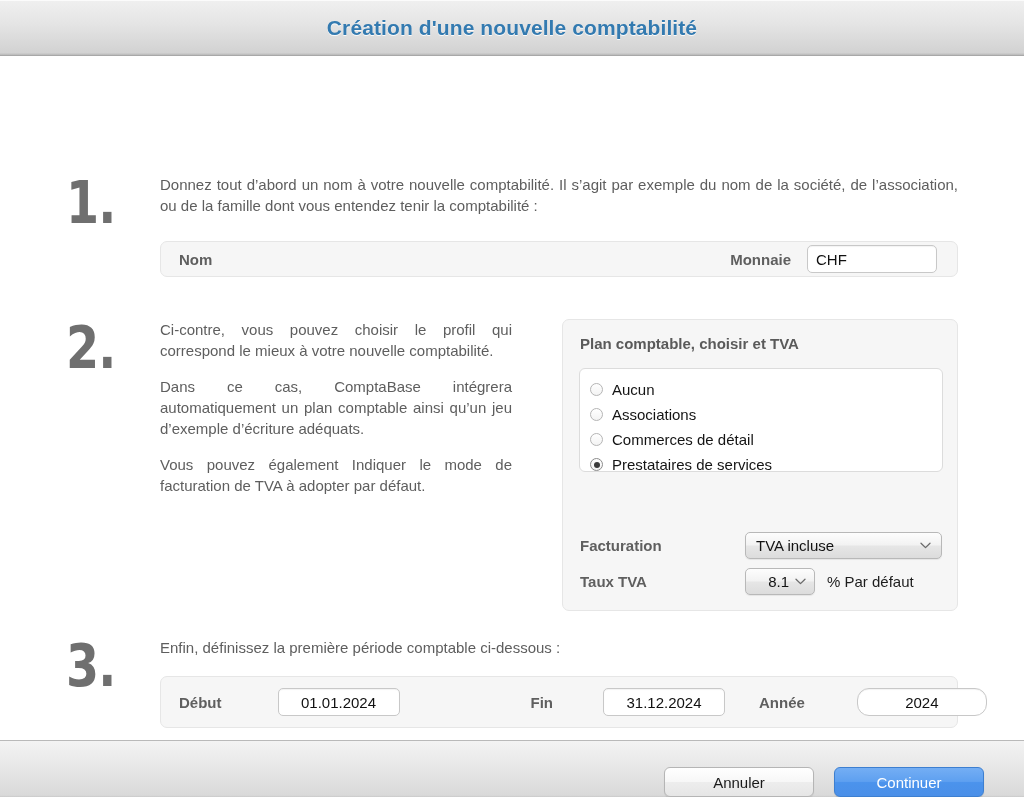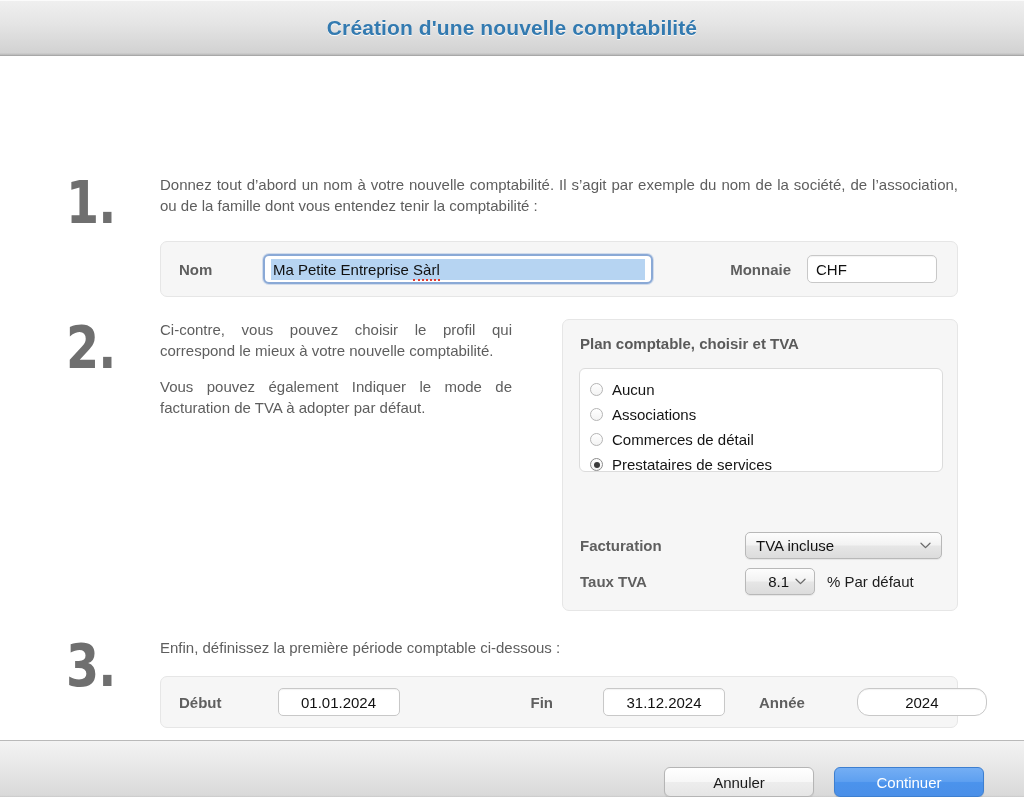--- a/index.html
+++ b/index.html
@@ -302,21 +302,21 @@
   
   #step1 { top: 118px; }
   #step2 { top: 263px; }
   #step3 { top: 581px; }
 
   .panel1 {
     position: absolute;
     left: 160px;
     top: 185px;
     width: 798px;
-    height: 56px;
+    height: 36px;
     display: flex;
     align-items: center;
   }
   .panel1 .lbl-nom { margin-left: 18px; width: 84px; }
   .panel1 .lbl-monnaie { margin-left: auto; text-align: center; }
   .panel1 .monnaie-input { width: 130px; margin-left: 16px; margin-right: 20px; }
 
   .fact-row {
     position: absolute;
     left: 17px;
@@ -375,33 +375,29 @@
 
     <div class="step" id="step1">
       <div class="step-num">1.</div>
       <div class="step-body">
         <p class="para">Donnez tout d’abord un nom à votre nouvelle comptabilité. Il s’agit par exemple du nom de la société, de l’association, ou de la famille dont vous entendez tenir la comptabilité :</p>
       </div>
     </div>
 
     <div class="panel panel1">
       <span class="field-label lbl-nom">Nom</span>
-      <div class="namefield-wrap">
-        <div class="namefield">
-          <span class="sel"><span>Ma Petite Entreprise </span><span class="spellerr">Sàrl</span></span>
-        </div>
-      </div>
       <span class="field-label lbl-monnaie">Monnaie</span>
       <input class="txt monnaie-input" type="text" value="CHF" style="">
     </div>
 
     <div class="step" id="step2">
       <div class="step-num">2.</div>
       <div class="step-body">
         <p class="para para-narrow">Ci-contre, vous pouvez choisir le profil qui correspond le mieux à votre nouvelle comptabilité.</p>
+        <p class="para para-narrow">Dans ce cas, ComptaBase intégrera automatiquement un plan comptable ainsi qu’un jeu d’exemple d’écriture adéquats.</p>
         <p class="para para-narrow">Vous pouvez également Indiquer le mode de facturation de TVA à adopter par défaut.</p>
       </div>
     </div>
 
     <div class="panel profile-panel">
       <div class="profile-title">Plan comptable, choisir et TVA</div>
 
       <div class="radio-box">
         <div class="radio-row">
           <span class="radio-dot"></span>

